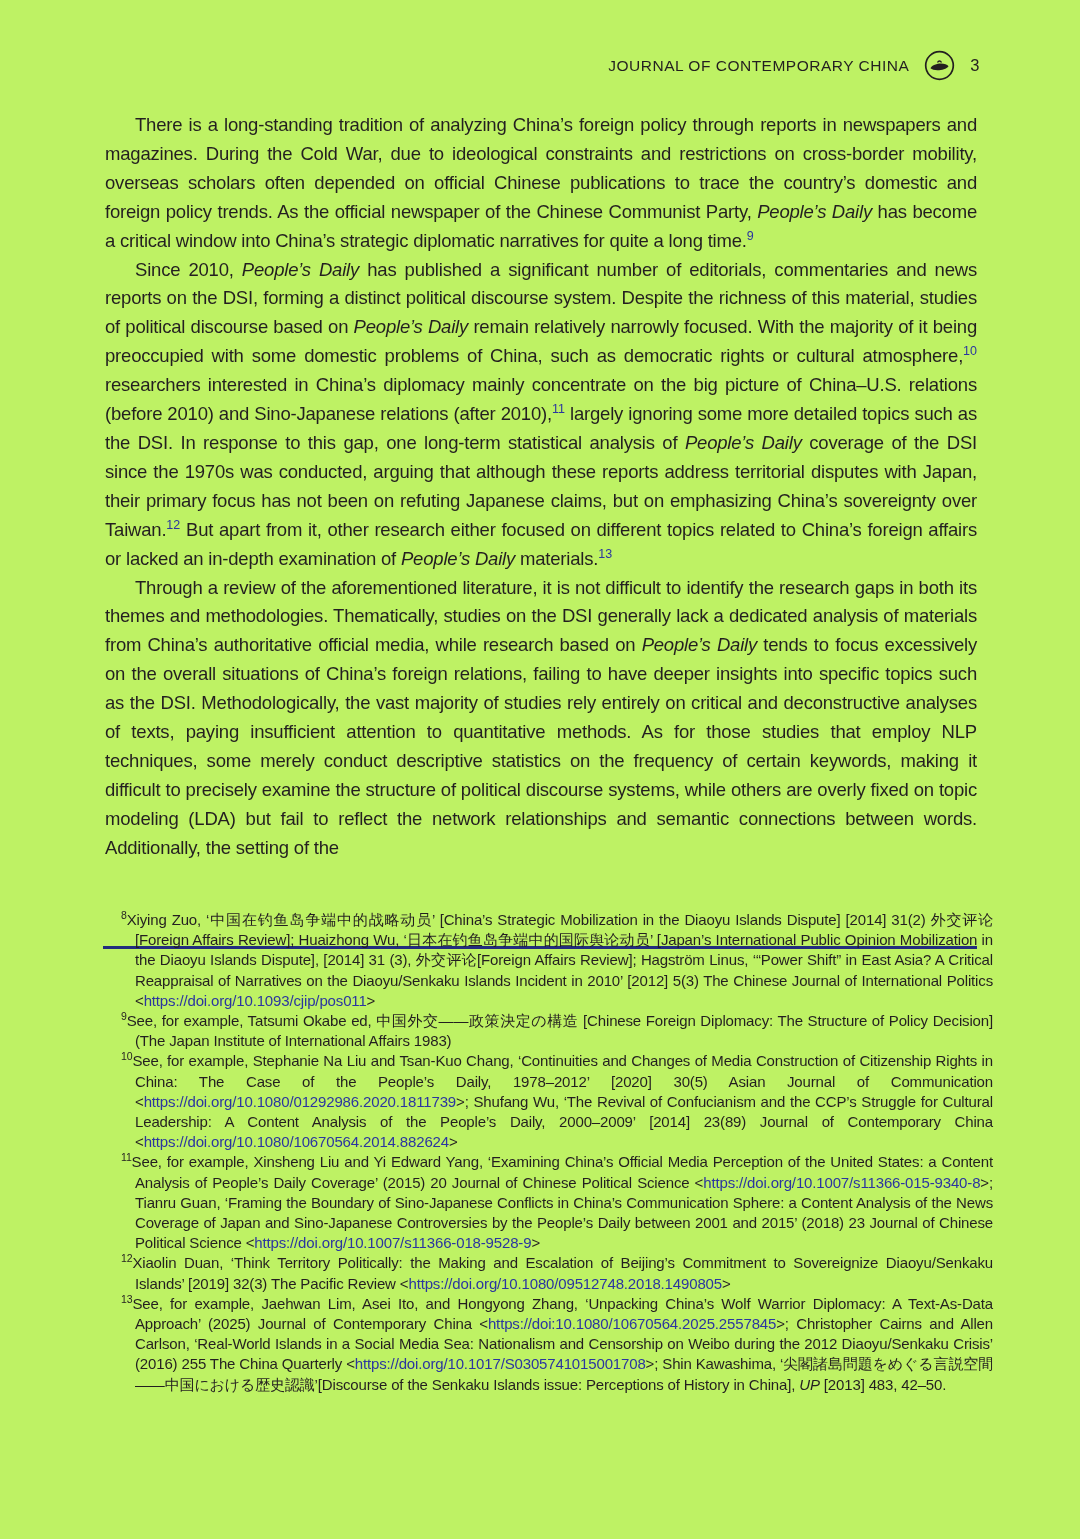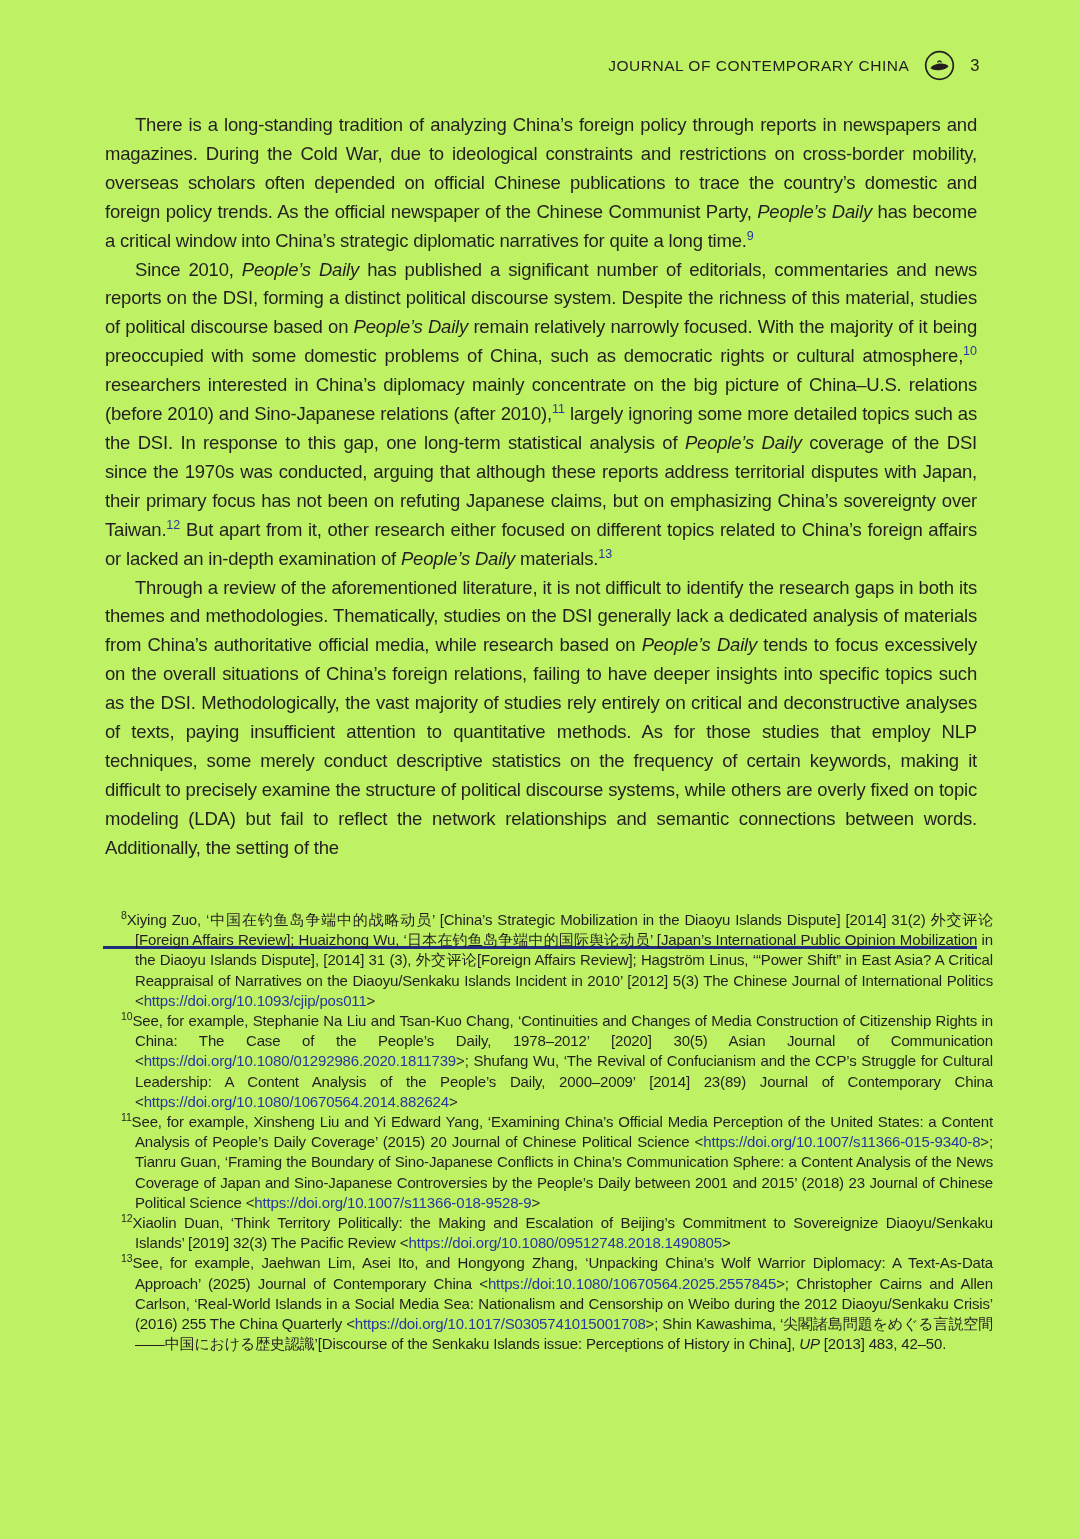--- a/index.html
+++ b/index.html
@@ -79,19 +79,20 @@
   <div class="body-text">
       <p class="body-para indent"><span>There is a long-standing tradition of analyzing China’s foreign policy through reports in newspapers and magazines. During the Cold War, due to ideological constraints and restrictions on cross-border mobility, overseas scholars often depended on official Chinese publications to trace the country’s domestic and foreign policy trends. As the official newspaper of the Chinese Communist Party, </span><em>People’s Daily</em><span> has become a critical window into China’s strategic diplomatic narratives for quite a long time.</span><sup class="fnref">9</sup></p>
       <p class="body-para indent"><span>Since 2010, </span><em>People’s Daily</em><span> has published a significant number of editorials, commentaries and news reports on the DSI, forming a distinct political discourse system. Despite the richness of this material, studies of political discourse based on </span><em>People’s Daily</em><span> remain relatively narrowly focused. With the majority of it being preoccupied with some domestic problems of China, such as democratic rights or cultural atmosphere,</span><sup class="fnref">10</sup><span> researchers interested in China’s diplomacy mainly concentrate on the big picture of China–U.S. relations (before 2010) and Sino-Japanese relations (after 2010),</span><sup class="fnref">11</sup><span> largely ignoring some more detailed topics such as the DSI. In response to this gap, one long-term statistical analysis of </span><em>People’s Daily</em><span> coverage of the DSI since the 1970s was conducted, arguing that although these reports address territorial disputes with Japan, their primary focus has not been on refuting Japanese claims, but on emphasizing China’s sovereignty over Taiwan.</span><sup class="fnref">12</sup><span> But apart from it, other research either focused on different topics related to China’s foreign affairs or lacked an in-depth examination of </span><em>People’s Daily</em><span> materials.</span><sup class="fnref">13</sup></p>
       <p class="body-para indent"><span>Through a review of the aforementioned literature, it is not difficult to identify the research gaps in both its themes and methodologies. Thematically, studies on the DSI generally lack a dedicated analysis of materials from China’s authoritative official media, while research based on </span><em>People’s Daily</em><span> tends to focus excessively on the overall situations of China’s foreign relations, failing to have deeper insights into specific topics such as the DSI. Methodologically, the vast majority of studies rely entirely on critical and deconstructive analyses of texts, paying insufficient attention to quantitative methods. As for those studies that employ NLP techniques, some merely conduct descriptive statistics on the frequency of certain keywords, making it difficult to precisely examine the structure of political discourse systems, while others are overly fixed on topic modeling (LDA) but fail to reflect the network relationships and semantic connections between words. Additionally, the setting of the</span></p>
     </div>
 
   <div class="footnote-rule"></div>
 
   <div class="footnotes">
       <div class="footnote"><sup class="fnmark">8</sup><span>Xiying Zuo, ‘中国在钓鱼岛争端中的战略动员’ [China’s Strategic Mobilization in the Diaoyu Islands Dispute] [2014] 31(2) 外交评论 [Foreign Affairs Review]; Huaizhong Wu, ‘日本在钓鱼岛争端中的国际舆论动员’ [Japan’s International Public Opinion Mobilization in the Diaoyu Islands Dispute], [2014] 31 (3), 外交评论[Foreign Affairs Review]; Hagström Linus, ‘“Power Shift” in East Asia? A Critical Reappraisal of Narratives on the Diaoyu/Senkaku Islands Incident in 2010’ [2012] 5(3) The Chinese Journal of International Politics &lt;</span><a class="doi">https://doi.org/10.1093/cjip/pos011</a><span>&gt;</span></div>
+      <div class="footnote"><sup class="fnmark">9</sup><span>See, for example, Tatsumi Okabe ed, 中国外交——政策決定の構造 [Chinese Foreign Diplomacy: The Structure of Policy Decision] (The Japan Institute of International Affairs 1983)</span></div>
       <div class="footnote"><sup class="fnmark">10</sup><span>See, for example, Stephanie Na Liu and Tsan-Kuo Chang, ‘Continuities and Changes of Media Construction of Citizenship Rights in China: The Case of the People’s Daily, 1978–2012’ [2020] 30(5) Asian Journal of Communication &lt;</span><a class="doi">https://doi.org/10.1080/01292986.2020.1811739</a><span>&gt;; Shufang Wu, ‘The Revival of Confucianism and the CCP’s Struggle for Cultural Leadership: A Content Analysis of the People’s Daily, 2000–2009’ [2014] 23(89) Journal of Contemporary China &lt;</span><a class="doi">https://doi.org/10.1080/10670564.2014.882624</a><span>&gt;</span></div>
       <div class="footnote"><sup class="fnmark">11</sup><span>See, for example, Xinsheng Liu and Yi Edward Yang, ‘Examining China’s Official Media Perception of the United States: a Content Analysis of People’s Daily Coverage’ (2015) 20 Journal of Chinese Political Science &lt;</span><a class="doi">https://doi.org/10.1007/s11366-015-9340-8</a><span>&gt;; Tianru Guan, ‘Framing the Boundary of Sino-Japanese Conflicts in China’s Communication Sphere: a Content Analysis of the News Coverage of Japan and Sino-Japanese Controversies by the People’s Daily between 2001 and 2015’ (2018) 23 Journal of Chinese Political Science &lt;</span><a class="doi">https://doi.org/10.1007/s11366-018-9528-9</a><span>&gt;</span></div>
       <div class="footnote"><sup class="fnmark">12</sup><span>Xiaolin Duan, ‘Think Territory Politically: the Making and Escalation of Beijing’s Commitment to Sovereignize Diaoyu/Senkaku Islands’ [2019] 32(3) The Pacific Review &lt;</span><a class="doi">https://doi.org/10.1080/09512748.2018.1490805</a><span>&gt;</span></div>
       <div class="footnote"><sup class="fnmark">13</sup><span>See, for example, Jaehwan Lim, Asei Ito, and Hongyong Zhang, ‘Unpacking China’s Wolf Warrior Diplomacy: A Text-As-Data Approach’ (2025) Journal of Contemporary China &lt;</span><a class="doi">https://doi:10.1080/10670564.2025.2557845</a><span>&gt;; Christopher Cairns and Allen Carlson, ‘Real-World Islands in a Social Media Sea: Nationalism and Censorship on Weibo during the 2012 Diaoyu/Senkaku Crisis’ (2016) 255 The China Quarterly &lt;</span><a class="doi">https://doi.org/10.1017/S0305741015001708</a><span>&gt;; Shin Kawashima, ‘尖閣諸島問題をめぐる言説空間——中国における歴史認識’[Discourse of the Senkaku Islands issue: Perceptions of History in China], </span><em>UP</em><span> [2013] 483, 42–50.</span></div>
     </div>
 
 </div>
 
 </body></html>

